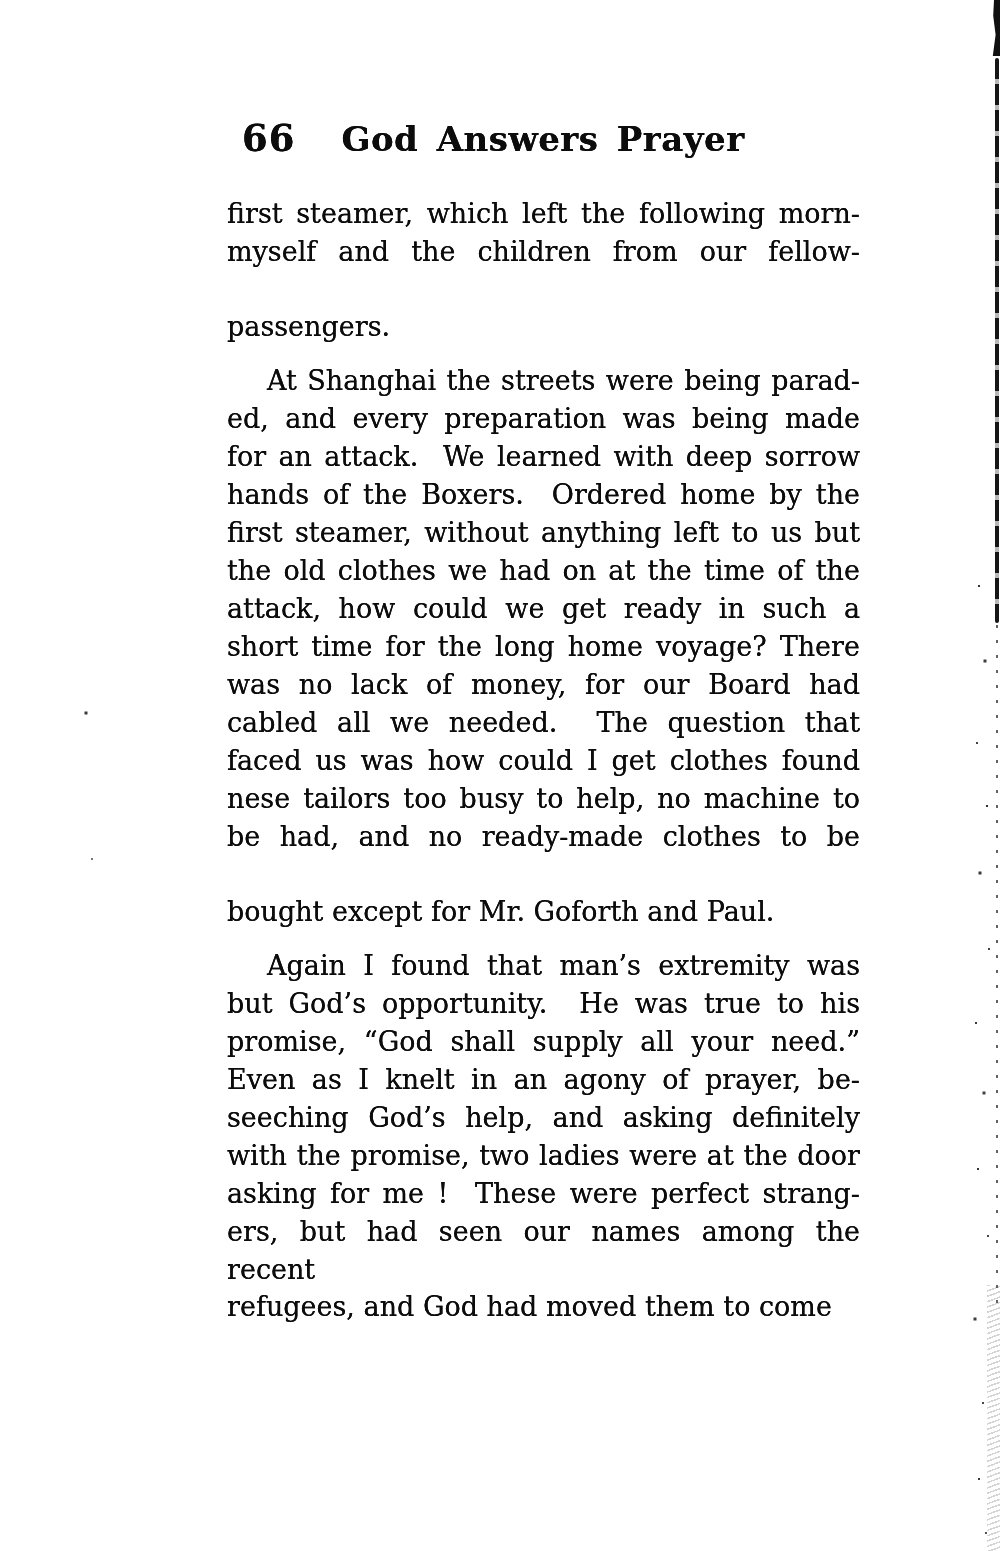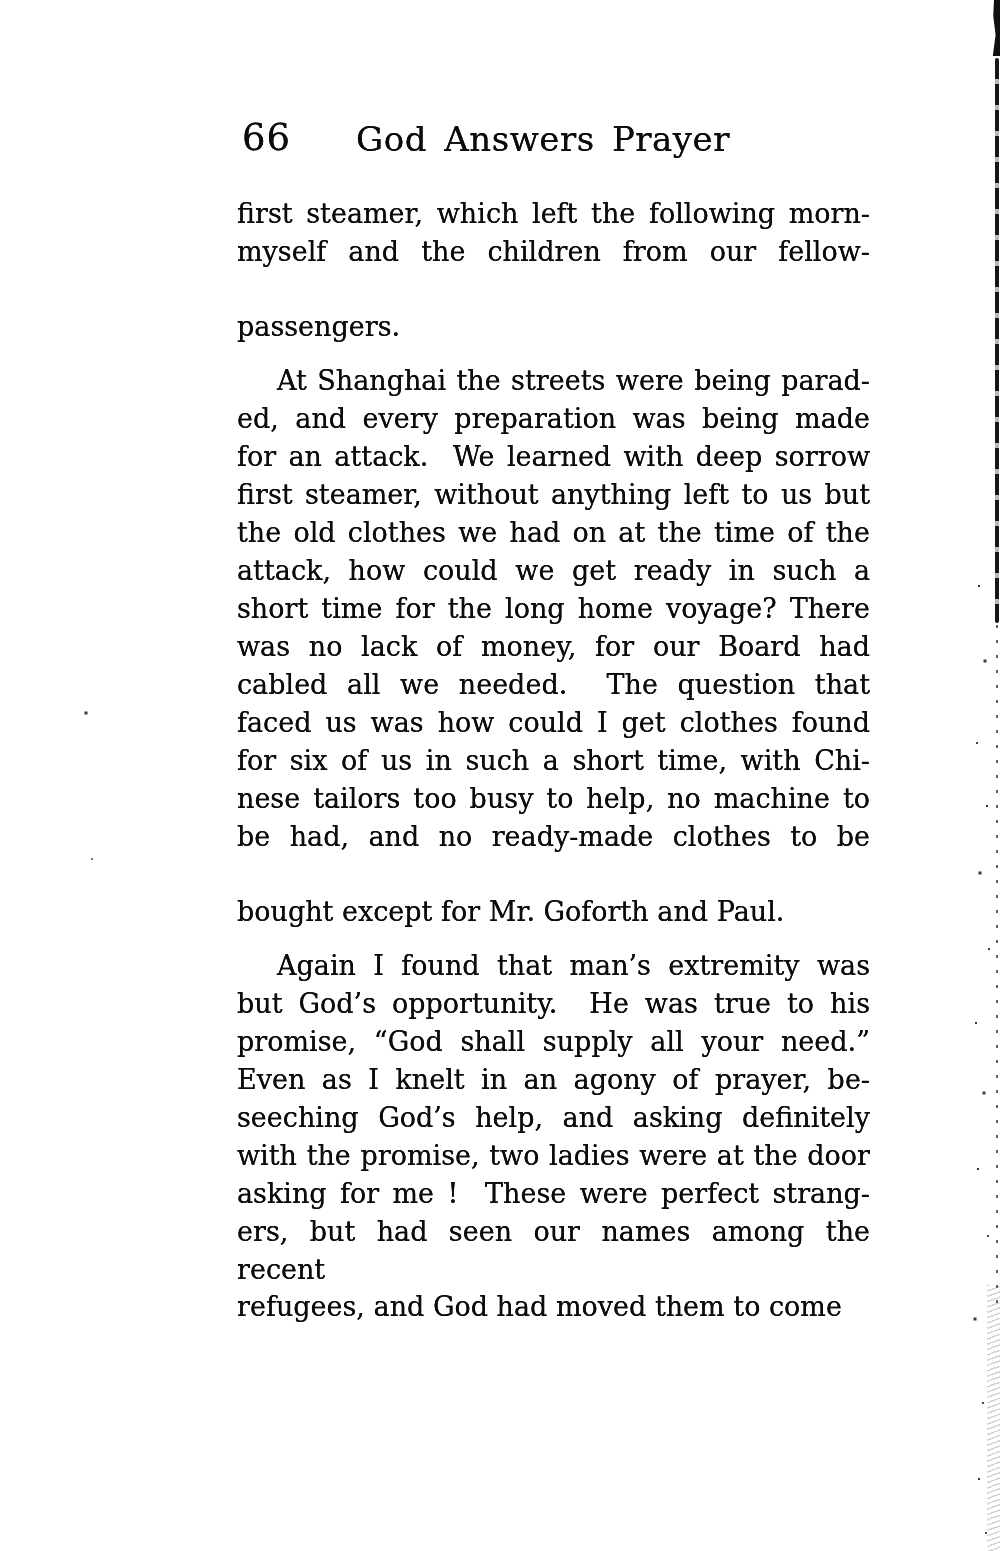--- a/index.html
+++ b/index.html
@@ -9,35 +9,35 @@
     position: relative;
     overflow: hidden;
     font-family: "DejaVu Serif", "Liberation Serif", serif;
     color: #0c0c0c;
   }
   .page { position: absolute; inset: 0; background: #ffffff; }
 
   
   .page-number {
     position: absolute; left: 242px; top: 116px;
-    font-size: 37px; font-weight: 400; letter-spacing: 1px;
+    font-size: 37px; font-weight: 700; letter-spacing: 1px;
     text-shadow: 0 0 0.6px currentColor;
     text-align: right;
   }
   .running-title {
     position: absolute; left: 237px; top: 119px; width: 612px;
     text-align: center;
-    font-size: 34px; font-weight: 400; letter-spacing: 0.5px;
+    font-size: 34px; font-weight: 700; letter-spacing: 0.5px;
     text-shadow: 0 0 0.6px currentColor;
     word-spacing: 6px;
   }
 
   
   .body-text {
-    position: absolute; left: 237px; top: 195px; width: 633px;
+    position: absolute; left: 227px; top: 195px; width: 633px;
     font-size: 27px; line-height: 38px;
     text-shadow: 0 0 0.5px currentColor;
   }
   .line {
     height: 38px;
     white-space: pre-wrap;
     text-align: justify;
     text-align-last: justify;
   }
   .line.indent { padding-left: 40px; margin-top: 16px; }
@@ -104,28 +104,28 @@
     <div>
       <div class="line">first steamer, which left the following morn-</div>
       <div class="line">myself and the children from our fellow-</div>
       <div class="line para-end">passengers.</div>
     </div>
 
     <div>
       <div class="line indent">At Shanghai the streets were being parad-</div>
       <div class="line">ed, and every preparation was being made</div>
       <div class="line">for an attack.  We learned with deep sorrow</div>
+      <div class="line">hands of the Boxers.  Ordered home by the</div>
       <div class="line">first steamer, without anything left to us but</div>
       <div class="line">the old clothes we had on at the time of the</div>
       <div class="line">attack, how could we get ready in such a</div>
       <div class="line">short time for the long home voyage? There</div>
       <div class="line">was no lack of money, for our Board had</div>
       <div class="line">cabled all we needed.  The question that</div>
       <div class="line">faced us was how could I get clothes found</div>
-      <div class="line">for six of us in such a short time, with Chi-</div>
       <div class="line">nese tailors too busy to help, no machine to</div>
       <div class="line">be had, and no ready-made clothes to be</div>
       <div class="line para-end">bought except for Mr. Goforth and Paul.</div>
     </div>
 
     <div>
       <div class="line indent">Again I found that man’s extremity was</div>
       <div class="line">but God’s opportunity.  He was true to his</div>
       <div class="line">promise, “God shall supply all your need.”</div>
       <div class="line">Even as I knelt in an agony of prayer, be-</div>

